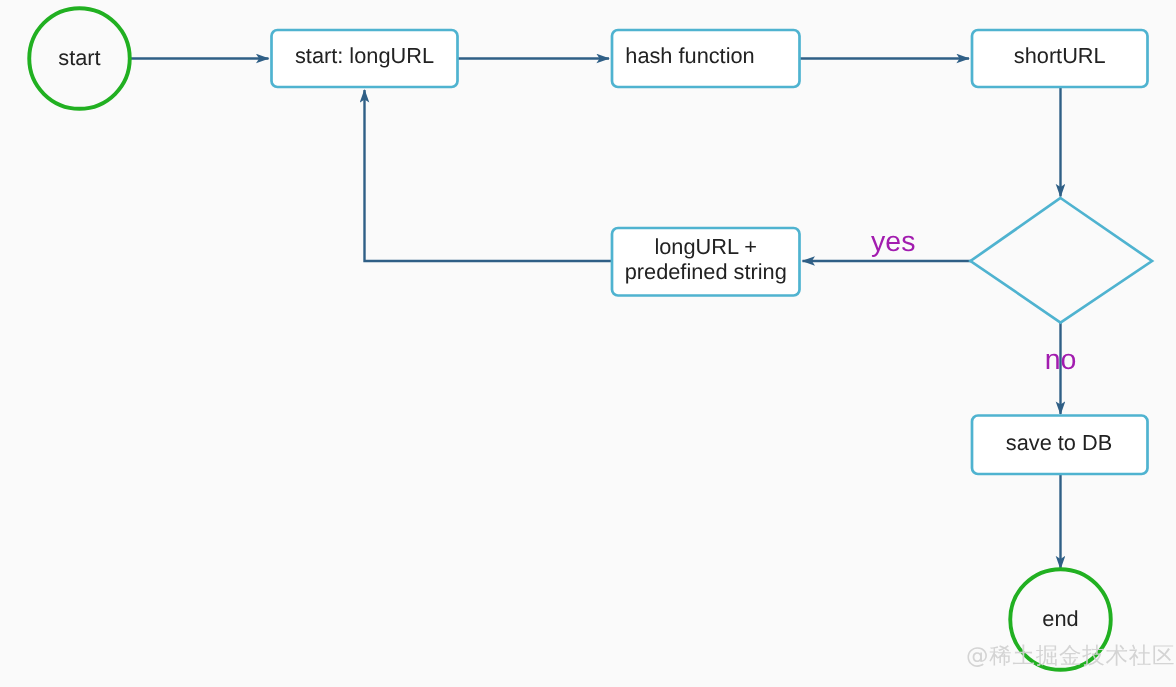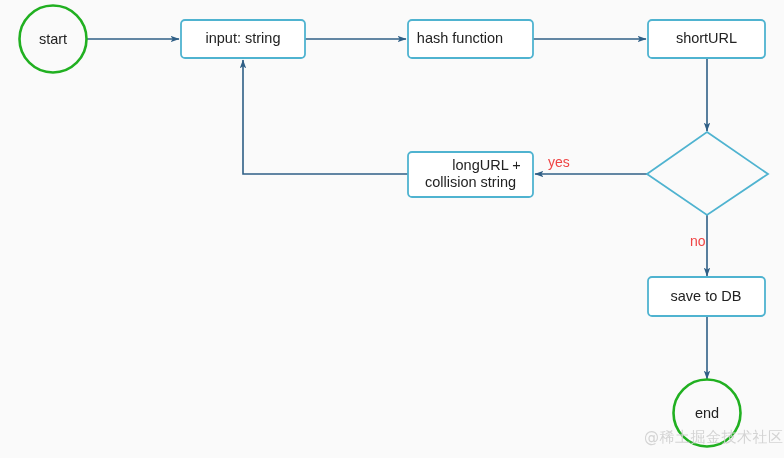--- a/index.html
+++ b/index.html
@@ -27,25 +27,25 @@
     color: #222222;
     font-family: "Liberation Sans", sans-serif;
     font-size: 14.5px;
     line-height: 17px;
     text-align: center;
     white-space: pre;
     pointer-events: none;
   }
   .edge-label {
     position: absolute;
-    color: #ef4444;
+    color: #a21caf;
     font-family: "Liberation Sans", sans-serif;
-    font-size: 14px;
+    font-size: 19px;
     line-height: 16px;
-    text-align: left;
+    text-align: center;
     white-space: pre;
   }
   .watermark {
     position: absolute;
     color: #d2d2d2;
     font-family: "DejaVu Sans", sans-serif;
     font-size: 15px;
     letter-spacing: 0.5px;
     white-space: pre;
     opacity: 0.95;
@@ -94,29 +94,29 @@
 
     <rect x="408" y="152" width="125" height="45" rx="4" ry="4" fill="#ffffff" stroke="#4fb3d0" stroke-width="1.8"></rect>
 
     <rect x="648" y="277" width="117" height="39" rx="4" ry="4" fill="#ffffff" stroke="#4fb3d0" stroke-width="1.8"></rect>
 
     <circle cx="707" cy="413" r="33.5" fill="#fafafa" stroke="#21b021" stroke-width="2.6"></circle>
   </svg>
 
   <div class="node-label" style="left:13px; top:31px; width:80px;">start</div>
 
-  <div class="node-label" style="left:181px; top:30px; width:124px;">input: string</div>
+  <div class="node-label" style="left:181px; top:30px; width:124px;">start: longURL</div>
 
   <div class="node-label" style="left:408px; top:30px; width:104px;">hash function</div>
 
   <div class="node-label" style="left:648px; top:30px; width:117px;">shortURL</div>
 
 
-  <div class="node-label" style="left:408px; top:157px; width:125px;padding-left:16px;">longURL +</div>
-  <div class="node-label" style="left:408px; top:174px; width:125px;">collision string</div>
+  <div class="node-label" style="left:408px; top:157px; width:125px;">longURL +</div>
+  <div class="node-label" style="left:408px; top:174px; width:125px;">predefined string</div>
 
   <div class="node-label" style="left:648px; top:288px; width:116px;">save to DB</div>
 
   <div class="node-label" style="left:667px; top:405px; width:80px;">end</div>
 
   <div class="edge-label" style="left:548px; top:154px; width:95px;">yes</div>
 
 
   <div class="edge-label" style="left:690px; top:233px; width:34px;">no</div>
 

